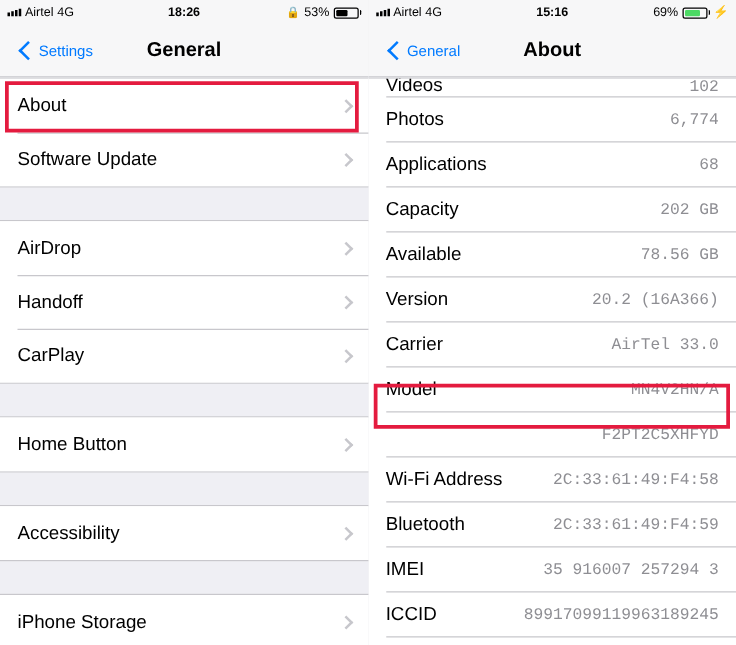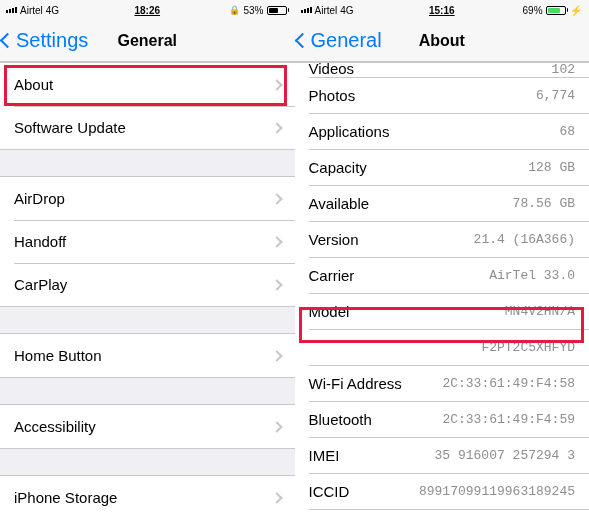--- a/index.html
+++ b/index.html
@@ -1,30 +1,30 @@
 <!DOCTYPE html>
 <html><head>
 <meta charset="utf-8">
 <style>
 * { margin: 0; padding: 0; box-sizing: border-box; font-family: -apple-system, "Helvetica Neue", Arial, sans-serif; }
 body { background: #fff; width: 589px; height: 516px; display: flex; overflow: hidden; }
 .screen { flex: 1; background: #efeff4; display: flex; flex-direction: column; position: relative; min-width: 0; }
 .statusbar { height: 20px; background: #f7f7f8; display: flex; align-items: center; justify-content: space-between; padding: 0 6px; font-size: 10px; color: #000; }
 .sb-left, .sb-right { display: flex; align-items: center; gap: 3px; }
-.sb-time { position: absolute; left: 50%; transform: translateX(-50%); font-weight: 600; text-decoration: underline; }
+.sb-time { position: absolute; left: 50%; transform: translateX(-50%); font-weight: 600; }
 .signal { display: flex; gap: 1px; align-items: flex-end; }
 .signal span { width: 2px; background: #000; display: block; }
 .signal span:nth-child(1){height:3px}.signal span:nth-child(2){height:4px}.signal span:nth-child(3){height:5px}.signal span:nth-child(4){height:6px}
 .battery { display: flex; align-items: center; gap: 1px; }
 .batt-body { width: 20px; height: 9px; border: 1px solid #000; border-radius: 2px; position: relative; }
 .batt-fill { position: absolute; left: 1px; top: 1px; bottom: 1px; background: #000; border-radius: 1px; }
 .batt-green .batt-fill { background: #4cd964; }
 .batt-cap { width: 1px; height: 4px; background: #000; border-radius: 0 1px 1px 0; }
 .nav { height: 42px; background: #f7f7f8; border-bottom: 1px solid #c8c7cc; display: flex; align-items: center; position: relative; }
-.back { display: flex; align-items: center; color: #007aff; font-size: 20px; padding-left: 2px; cursor: pointer; }
+.back { display: flex; align-items: center; color: #007aff; font-size: 12px; padding-left: 17px; cursor: pointer; }
 .chev-left { width: 11px; height: 11px; border-left: 2px solid #007aff; border-bottom: 2px solid #007aff; transform: rotate(45deg); margin-right: 3px; }
 .nav-title { position: absolute; left: 50%; transform: translateX(-50%); font-size: 16px; font-weight: 600; }
 .content { flex: 1; overflow-y: hidden; }
 .group { margin-top: 26px; background: #fff; border-top: 1px solid #c8c7cc; border-bottom: 1px solid #c8c7cc; }
 .group.tight { margin-top: 0; }
 .row { height: 43px; display: flex; align-items: center; padding: 0 14px; position: relative; cursor: pointer; background: #fff; font-size: 15px; }
 .row + .row::before { content: ""; position: absolute; top: 0; left: 14px; right: 0; height: 1px; background: #c8c7cc; }
 .row-label { color: #000; white-space: nowrap; }
 .row-value { margin-left: auto; color: #8e8e93; font-size: 14px; text-align: right; overflow: hidden; text-overflow: ellipsis; white-space: nowrap; font-family: Liberation Mono, monospace; }
 .chev-right { width: 8px; height: 8px; border-right: 2px solid #c7c7cc; border-top: 2px solid #c7c7cc; transform: rotate(45deg); margin-left: 10px; flex-shrink: 0; }
@@ -166,29 +166,29 @@
         <div class="row">
           <span class="row-label">Photos</span>
           <span class="row-value">6,774</span>
         </div>
         <div class="row">
           <span class="row-label">Applications</span>
           <span class="row-value">68</span>
         </div>
         <div class="row">
           <span class="row-label">Capacity</span>
-          <span class="row-value">128 GB</span>
+          <span class="row-value">202 GB</span>
         </div>
         <div class="row">
           <span class="row-label">Available</span>
           <span class="row-value">78.56 GB</span>
         </div>
         <div class="row">
           <span class="row-label">Version</span>
-          <span class="row-value">21.4 (16A366)</span>
+          <span class="row-value">20.2 (16A366)</span>
         </div>
         <div class="row">
           <span class="row-label">Carrier</span>
           <span class="row-value">AirTel 33.0</span>
         </div>
         <div class="row">
           <span class="row-label">Model</span>
           <span class="row-value">MN4V2HN/A</span>
         </div>
         <div class="row">

